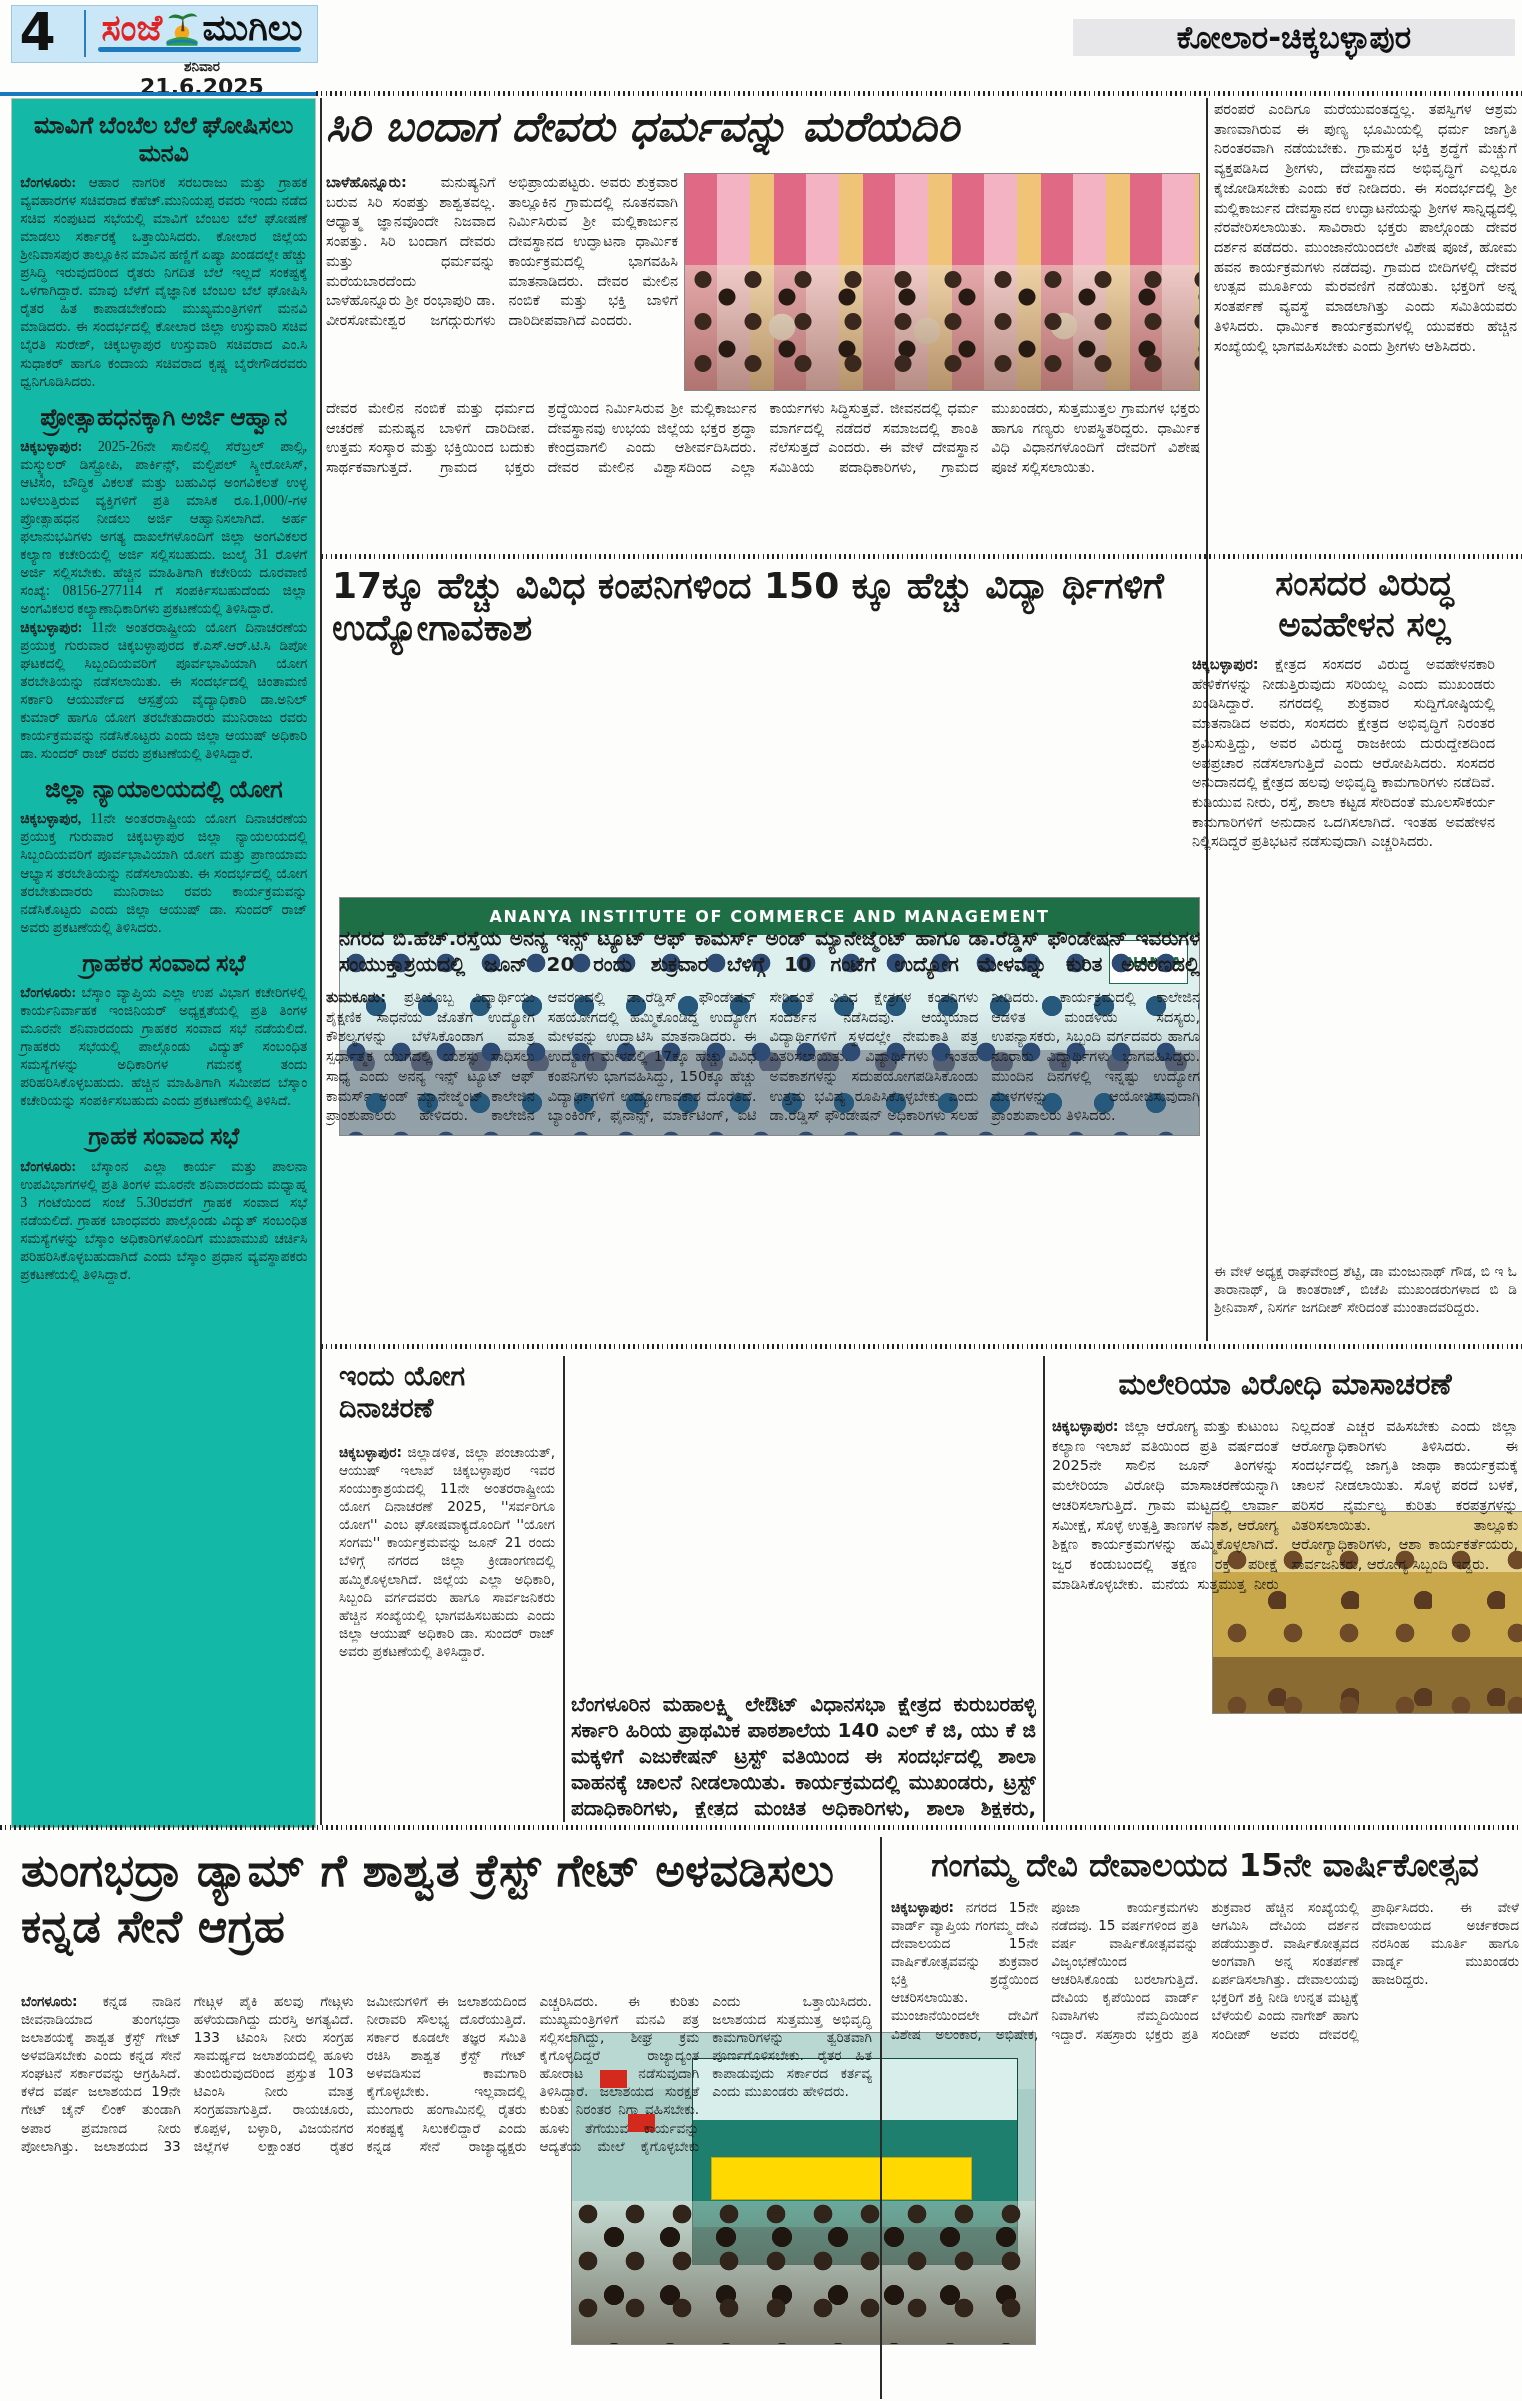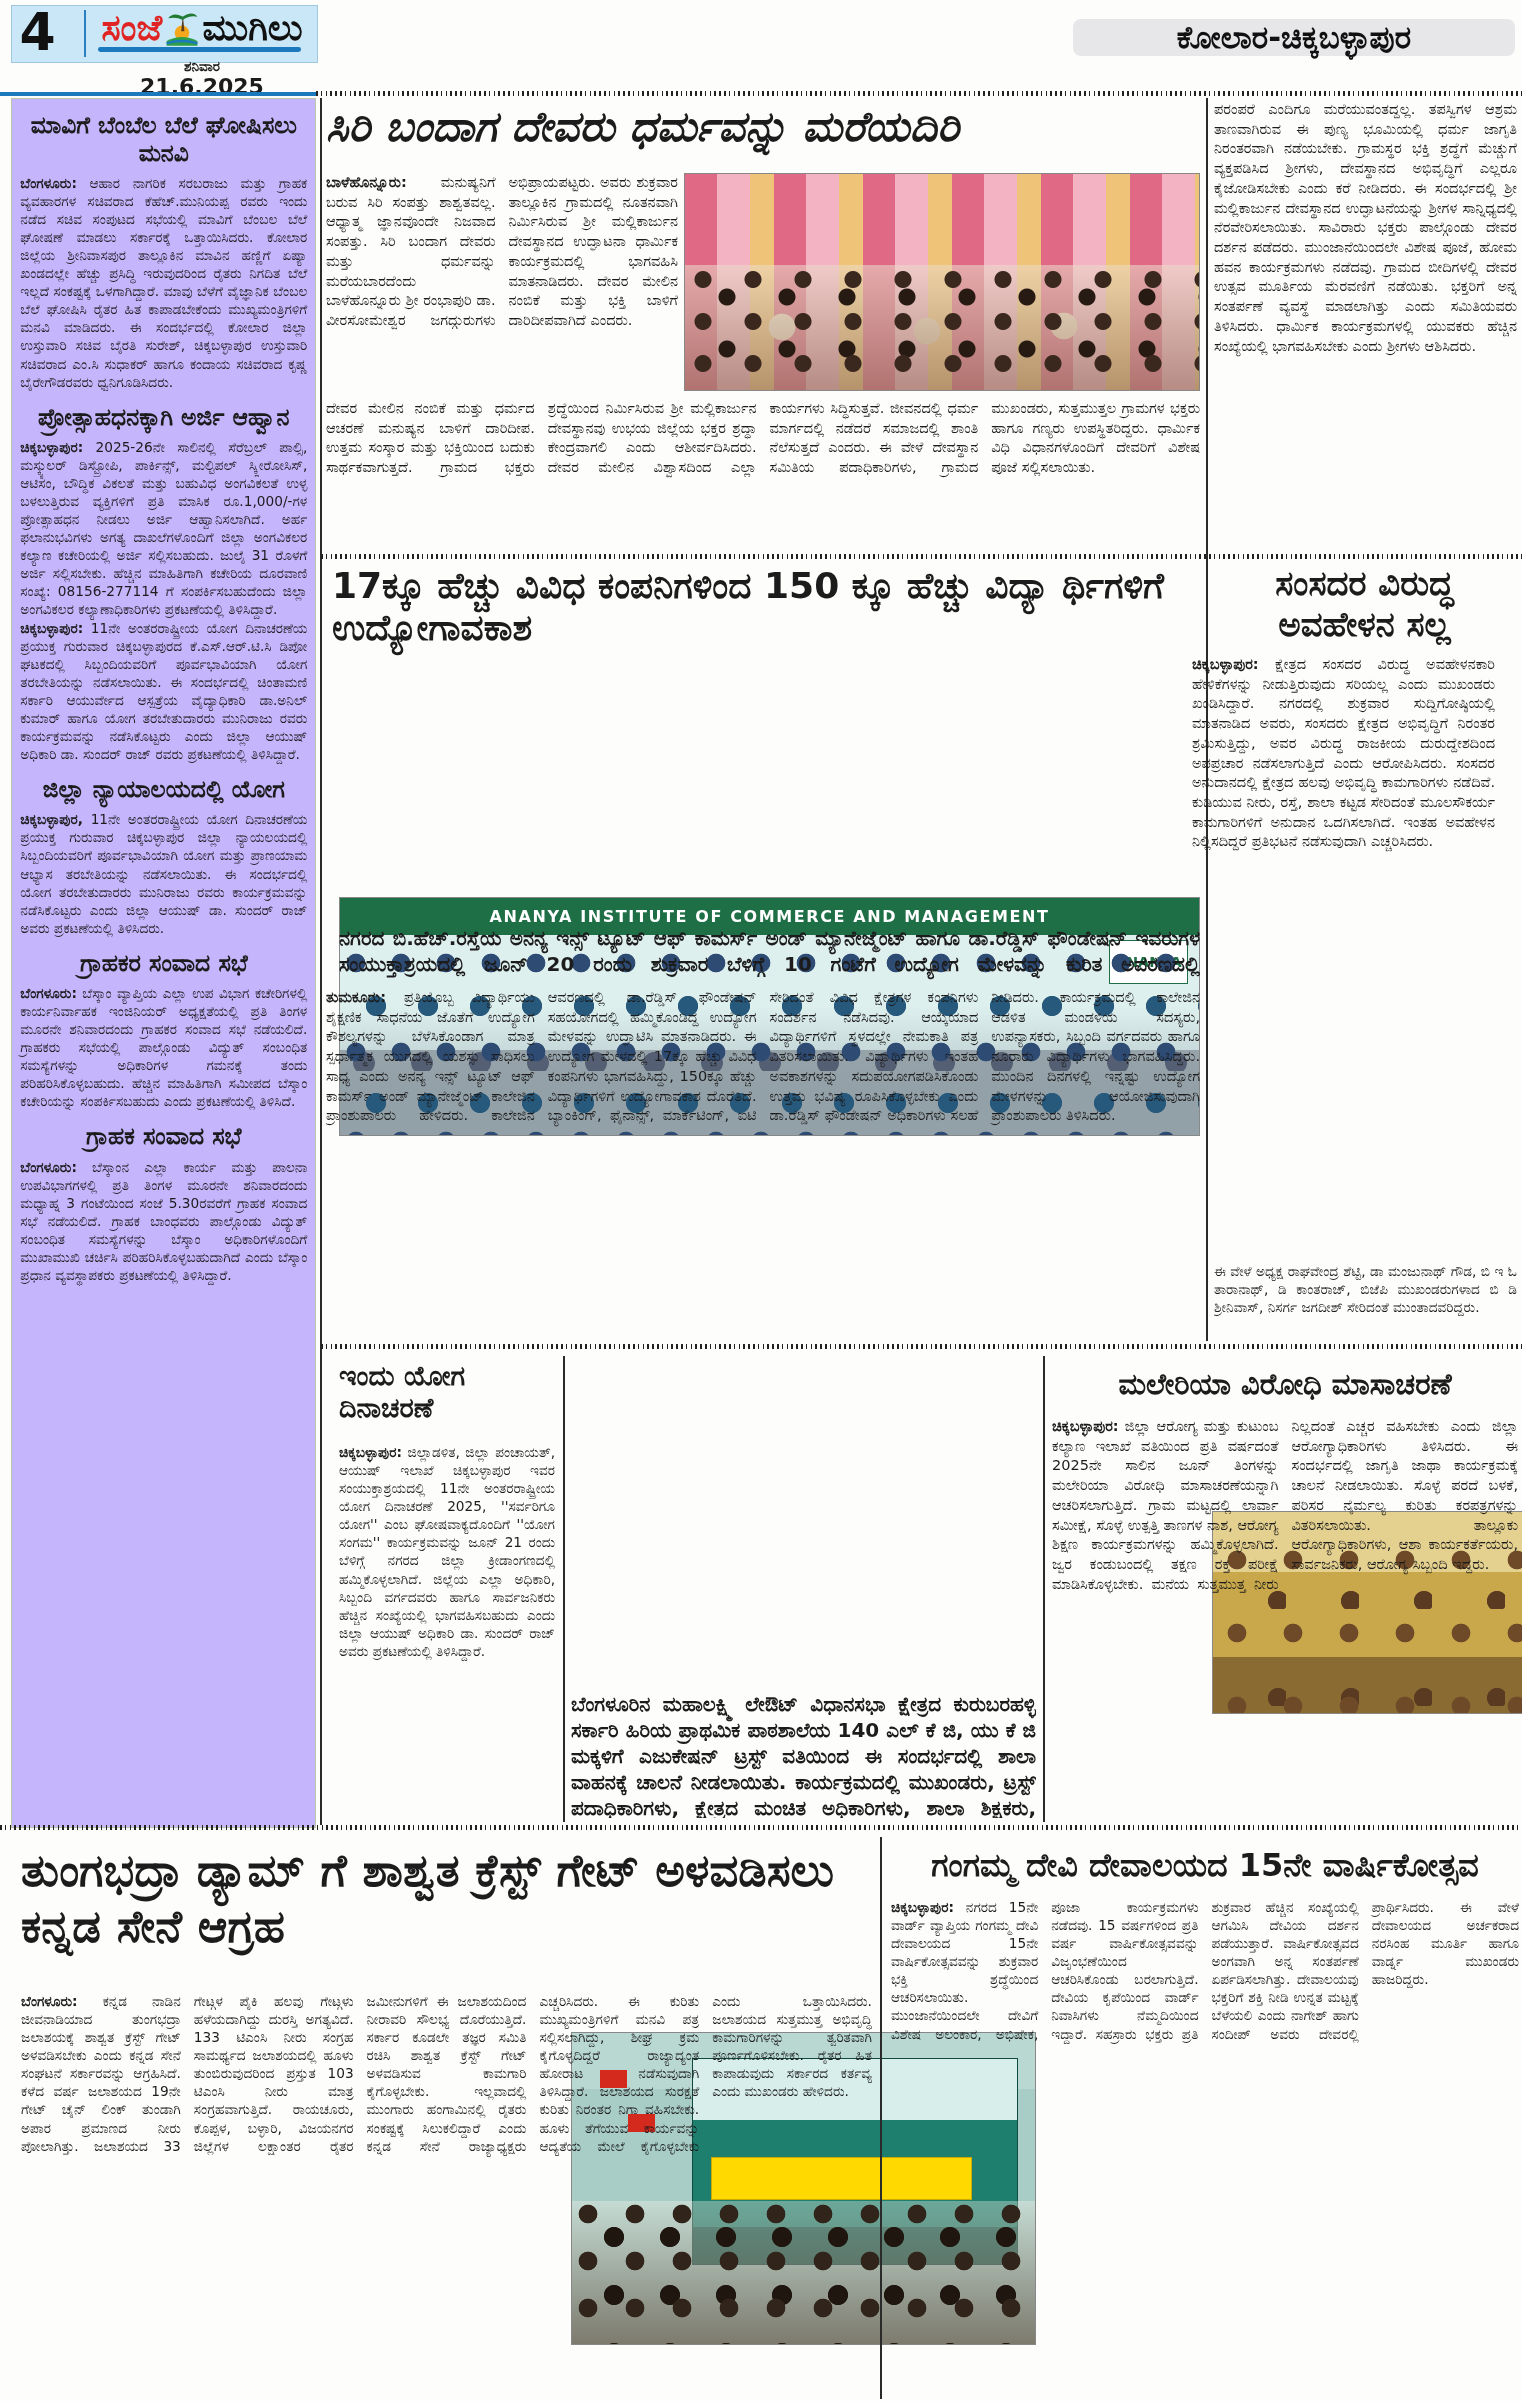--- a/index.html
+++ b/index.html
@@ -17,22 +17,22 @@
   .hl-small{font-size:27px;font-weight:bold;line-height:1.2;}
   .hl-mal{font-size:29px;font-weight:bold;}
   .hl-dam{font-size:45px;font-weight:bold;line-height:1.25;}
   .hl-temple{font-size:32px;font-weight:bold;}
   .c2{column-count:2;column-gap:13px;}
   .c4{column-count:4;column-gap:13px;}
   .c5{column-count:5;column-gap:13px;}
   .clip{overflow:hidden;}
   .dot{height:4.8px;background:repeating-linear-gradient(90deg,#222 0 1.6px,transparent 1.6px 4.8px);}
   .vr{width:1.6px;background:#2a2a2a;}
-  .greencol{background:#c4b5fd;border:0.8px solid #b9c9a8;box-sizing:border-box;
-            padding:0 8px;overflow:hidden;}
+  .greencol{background:#14b8a6;border:0.8px solid #b9c9a8;box-sizing:border-box;
+            padding:0 8px;overflow:hidden;font-family:Liberation Serif, serif;}
   .band{background:#c9e7f6;border:0.8px solid #9fc8de;}
   .pagenum{font-size:52px;font-weight:bold;color:#111;}
   .mast-red{color:#e02424;font-weight:bold;font-size:36px;}
   .mast-black{color:#111;font-weight:bold;font-size:36px;}
   .bluebar{background:#1b79bd;border-radius:2.4px;}
   .daydate{text-align:center;font-weight:bold;}
   .regionbox{background:#e7e7ea;text-align:center;font-weight:bold;font-size:31px;
              line-height:37px;color:#111;}
   .caption{font-weight:bold;font-size:20px;line-height:1.3;text-align:justify;}
   .photo{overflow:hidden;position:relative;border:0.8px solid #888;box-sizing:border-box;}
@@ -97,21 +97,21 @@
       <path d="M22 8 Q34 0 40 8 Q30 6 22 12 Z" fill="#1f7a33"></path>
       <path d="M2 41 Q21 35 40 41" stroke="#1b79bd" stroke-width="3" fill="none"></path>
     </svg>
   </span>
   <span class="mast-black">ಮುಗಿಲು</span>
 </div>
 <div class="abs bluebar" style="left:98px;top:47px;width:203px;height:4.8px;"></div>
 <div class="abs daydate" style="left:90px;top:58px;width:224px;font-size:13.7px;">ಶನಿವಾರ</div>
 <div class="abs daydate" style="left:90px;top:74px;width:224px;font-size:22px;">21.6.2025</div>
 <div class="abs" style="left:0;top:92px;width:316px;height:4px;background:#1b79bd;"></div>
-<div class="abs regionbox" style="left:1073px;top:19.4px;width:442px;height:37px;border-radius:8px;">ಕೋಲಾರ-ಚಿಕ್ಕಬಳ್ಳಾಪುರ</div>
+<div class="abs regionbox" style="left:1073px;top:19.4px;width:442px;height:37px;">ಕೋಲಾರ-ಚಿಕ್ಕಬಳ್ಳಾಪುರ</div>
 <div class="abs dot" style="left:316px;top:91px;width:1206px;"></div>
 
 <div class="abs greencol" style="left:11.3px;top:98px;width:305px;height:1730px;">
   <div>
     <div class="gt">ಮಾವಿಗೆ ಬೆಂಬೆಲ ಬೆಲೆ ಘೋಷಿಸಲು ಮನವಿ</div>
     <p class="kns jt" style="margin:0;">
       <span class="dl">ಬೆಂಗಳೂರು:</span>
       <span>ಆಹಾರ ನಾಗರಿಕ ಸರಬರಾಜು ಮತ್ತು ಗ್ರಾಹಕ ವ್ಯವಹಾರಗಳ ಸಚಿವರಾದ ಕೆಹೆಚ್.ಮುನಿಯಪ್ಪ ರವರು ಇಂದು ನಡೆದ ಸಚಿವ ಸಂಪುಟದ ಸಭೆಯಲ್ಲಿ ಮಾವಿಗೆ ಬೆಂಬಲ ಬೆಲೆ ಘೋಷಣೆ ಮಾಡಲು ಸರ್ಕಾರಕ್ಕೆ ಒತ್ತಾಯಿಸಿದರು. ಕೋಲಾರ ಜಿಲ್ಲೆಯ ಶ್ರೀನಿವಾಸಪುರ ತಾಲ್ಲೂಕಿನ ಮಾವಿನ ಹಣ್ಣಿಗೆ ಏಷ್ಯಾ ಖಂಡದಲ್ಲೇ ಹೆಚ್ಚು ಪ್ರಸಿದ್ಧಿ ಇರುವುದರಿಂದ ರೈತರು ನಿಗದಿತ ಬೆಲೆ ಇಲ್ಲದೆ ಸಂಕಷ್ಟಕ್ಕೆ ಒಳಗಾಗಿದ್ದಾರೆ. ಮಾವು ಬೆಳೆಗೆ ವೈಜ್ಞಾನಿಕ ಬೆಂಬಲ ಬೆಲೆ ಘೋಷಿಸಿ ರೈತರ ಹಿತ ಕಾಪಾಡಬೇಕೆಂದು ಮುಖ್ಯಮಂತ್ರಿಗಳಿಗೆ ಮನವಿ ಮಾಡಿದರು. ಈ ಸಂದರ್ಭದಲ್ಲಿ ಕೋಲಾರ ಜಿಲ್ಲಾ ಉಸ್ತುವಾರಿ ಸಚಿವ ಬೈರತಿ ಸುರೇಶ್, ಚಿಕ್ಕಬಳ್ಳಾಪುರ ಉಸ್ತುವಾರಿ ಸಚಿವರಾದ ಎಂ.ಸಿ ಸುಧಾಕರ್ ಹಾಗೂ ಕಂದಾಯ ಸಚಿವರಾದ ಕೃಷ್ಣ ಬೈರೇಗೌಡರವರು ಧ್ವನಿಗೂಡಿಸಿದರು.</span></p>
   </div>
   <div>

